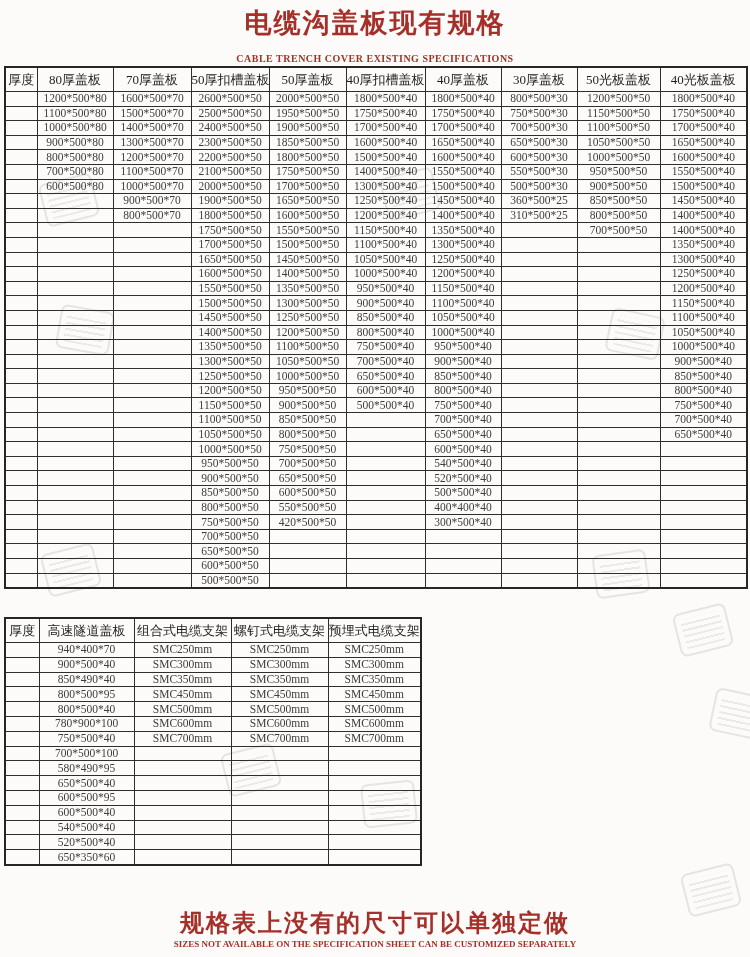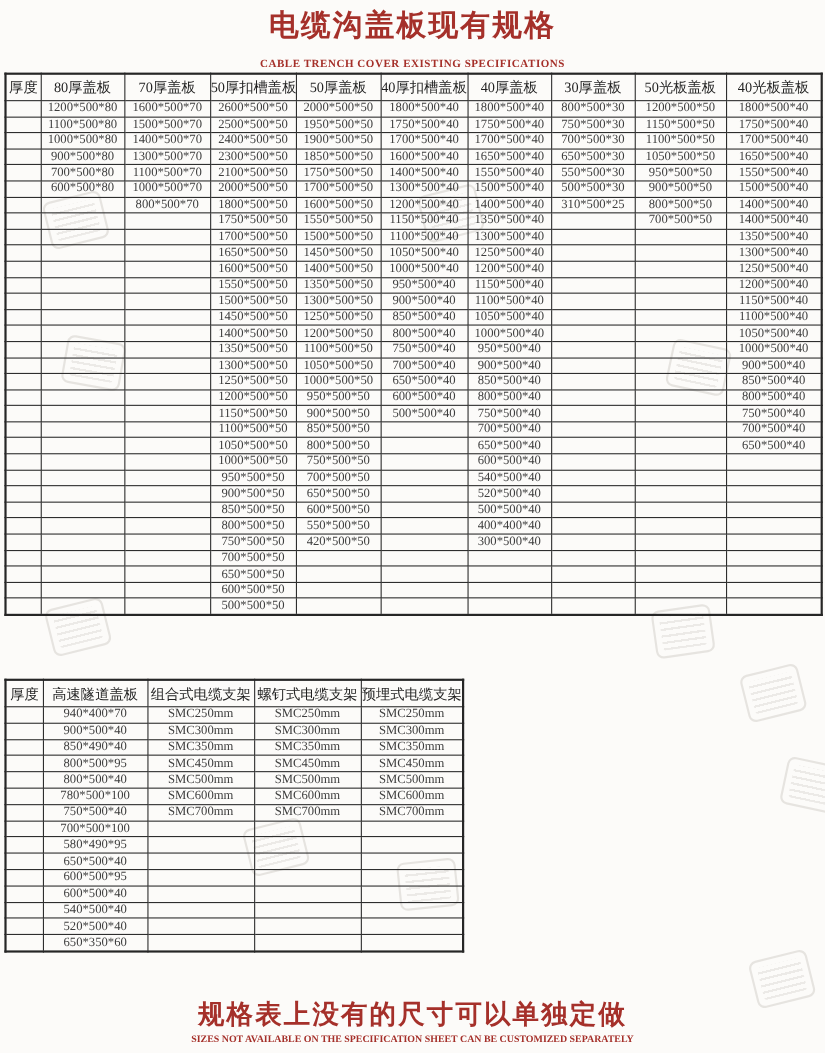--- a/index.html
+++ b/index.html
@@ -162,20 +162,32 @@
           <td>2300*500*50</td>
           <td>1850*500*50</td>
           <td>1600*500*40</td>
           <td>1650*500*40</td>
           <td>650*500*30</td>
           <td>1050*500*50</td>
           <td>1650*500*40</td>
         </tr>
         <tr>
           <td></td>
+          <td>800*500*80</td>
+          <td>1200*500*70</td>
+          <td>2200*500*50</td>
+          <td>1800*500*50</td>
+          <td>1500*500*40</td>
+          <td>1600*500*40</td>
+          <td>600*500*30</td>
+          <td>1000*500*50</td>
+          <td>1600*500*40</td>
+        </tr>
+        <tr>
+          <td></td>
           <td>700*500*80</td>
           <td>1100*500*70</td>
           <td>2100*500*50</td>
           <td>1750*500*50</td>
           <td>1400*500*40</td>
           <td>1550*500*40</td>
           <td>550*500*30</td>
           <td>950*500*50</td>
           <td>1550*500*40</td>
         </tr>
@@ -187,20 +199,32 @@
           <td>1700*500*50</td>
           <td>1300*500*40</td>
           <td>1500*500*40</td>
           <td>500*500*30</td>
           <td>900*500*50</td>
           <td>1500*500*40</td>
         </tr>
         <tr>
           <td></td>
           <td></td>
+          <td>900*500*70</td>
+          <td>1900*500*50</td>
+          <td>1650*500*50</td>
+          <td>1250*500*40</td>
+          <td>1450*500*40</td>
+          <td>360*500*25</td>
+          <td>850*500*50</td>
+          <td>1450*500*40</td>
+        </tr>
+        <tr>
+          <td></td>
+          <td></td>
           <td>800*500*70</td>
           <td>1800*500*50</td>
           <td>1600*500*50</td>
           <td>1200*500*40</td>
           <td>1400*500*40</td>
           <td>310*500*25</td>
           <td>800*500*50</td>
           <td>1400*500*40</td>
         </tr>
         <tr>
@@ -554,21 +578,21 @@
         </tr>
         <tr>
           <td></td>
           <td>800*500*40</td>
           <td>SMC500mm</td>
           <td>SMC500mm</td>
           <td>SMC500mm</td>
         </tr>
         <tr>
           <td></td>
-          <td>780*500*100</td>
+          <td>780*900*100</td>
           <td>SMC600mm</td>
           <td>SMC600mm</td>
           <td>SMC600mm</td>
         </tr>
         <tr>
           <td></td>
           <td>750*500*40</td>
           <td>SMC700mm</td>
           <td>SMC700mm</td>
           <td>SMC700mm</td>

